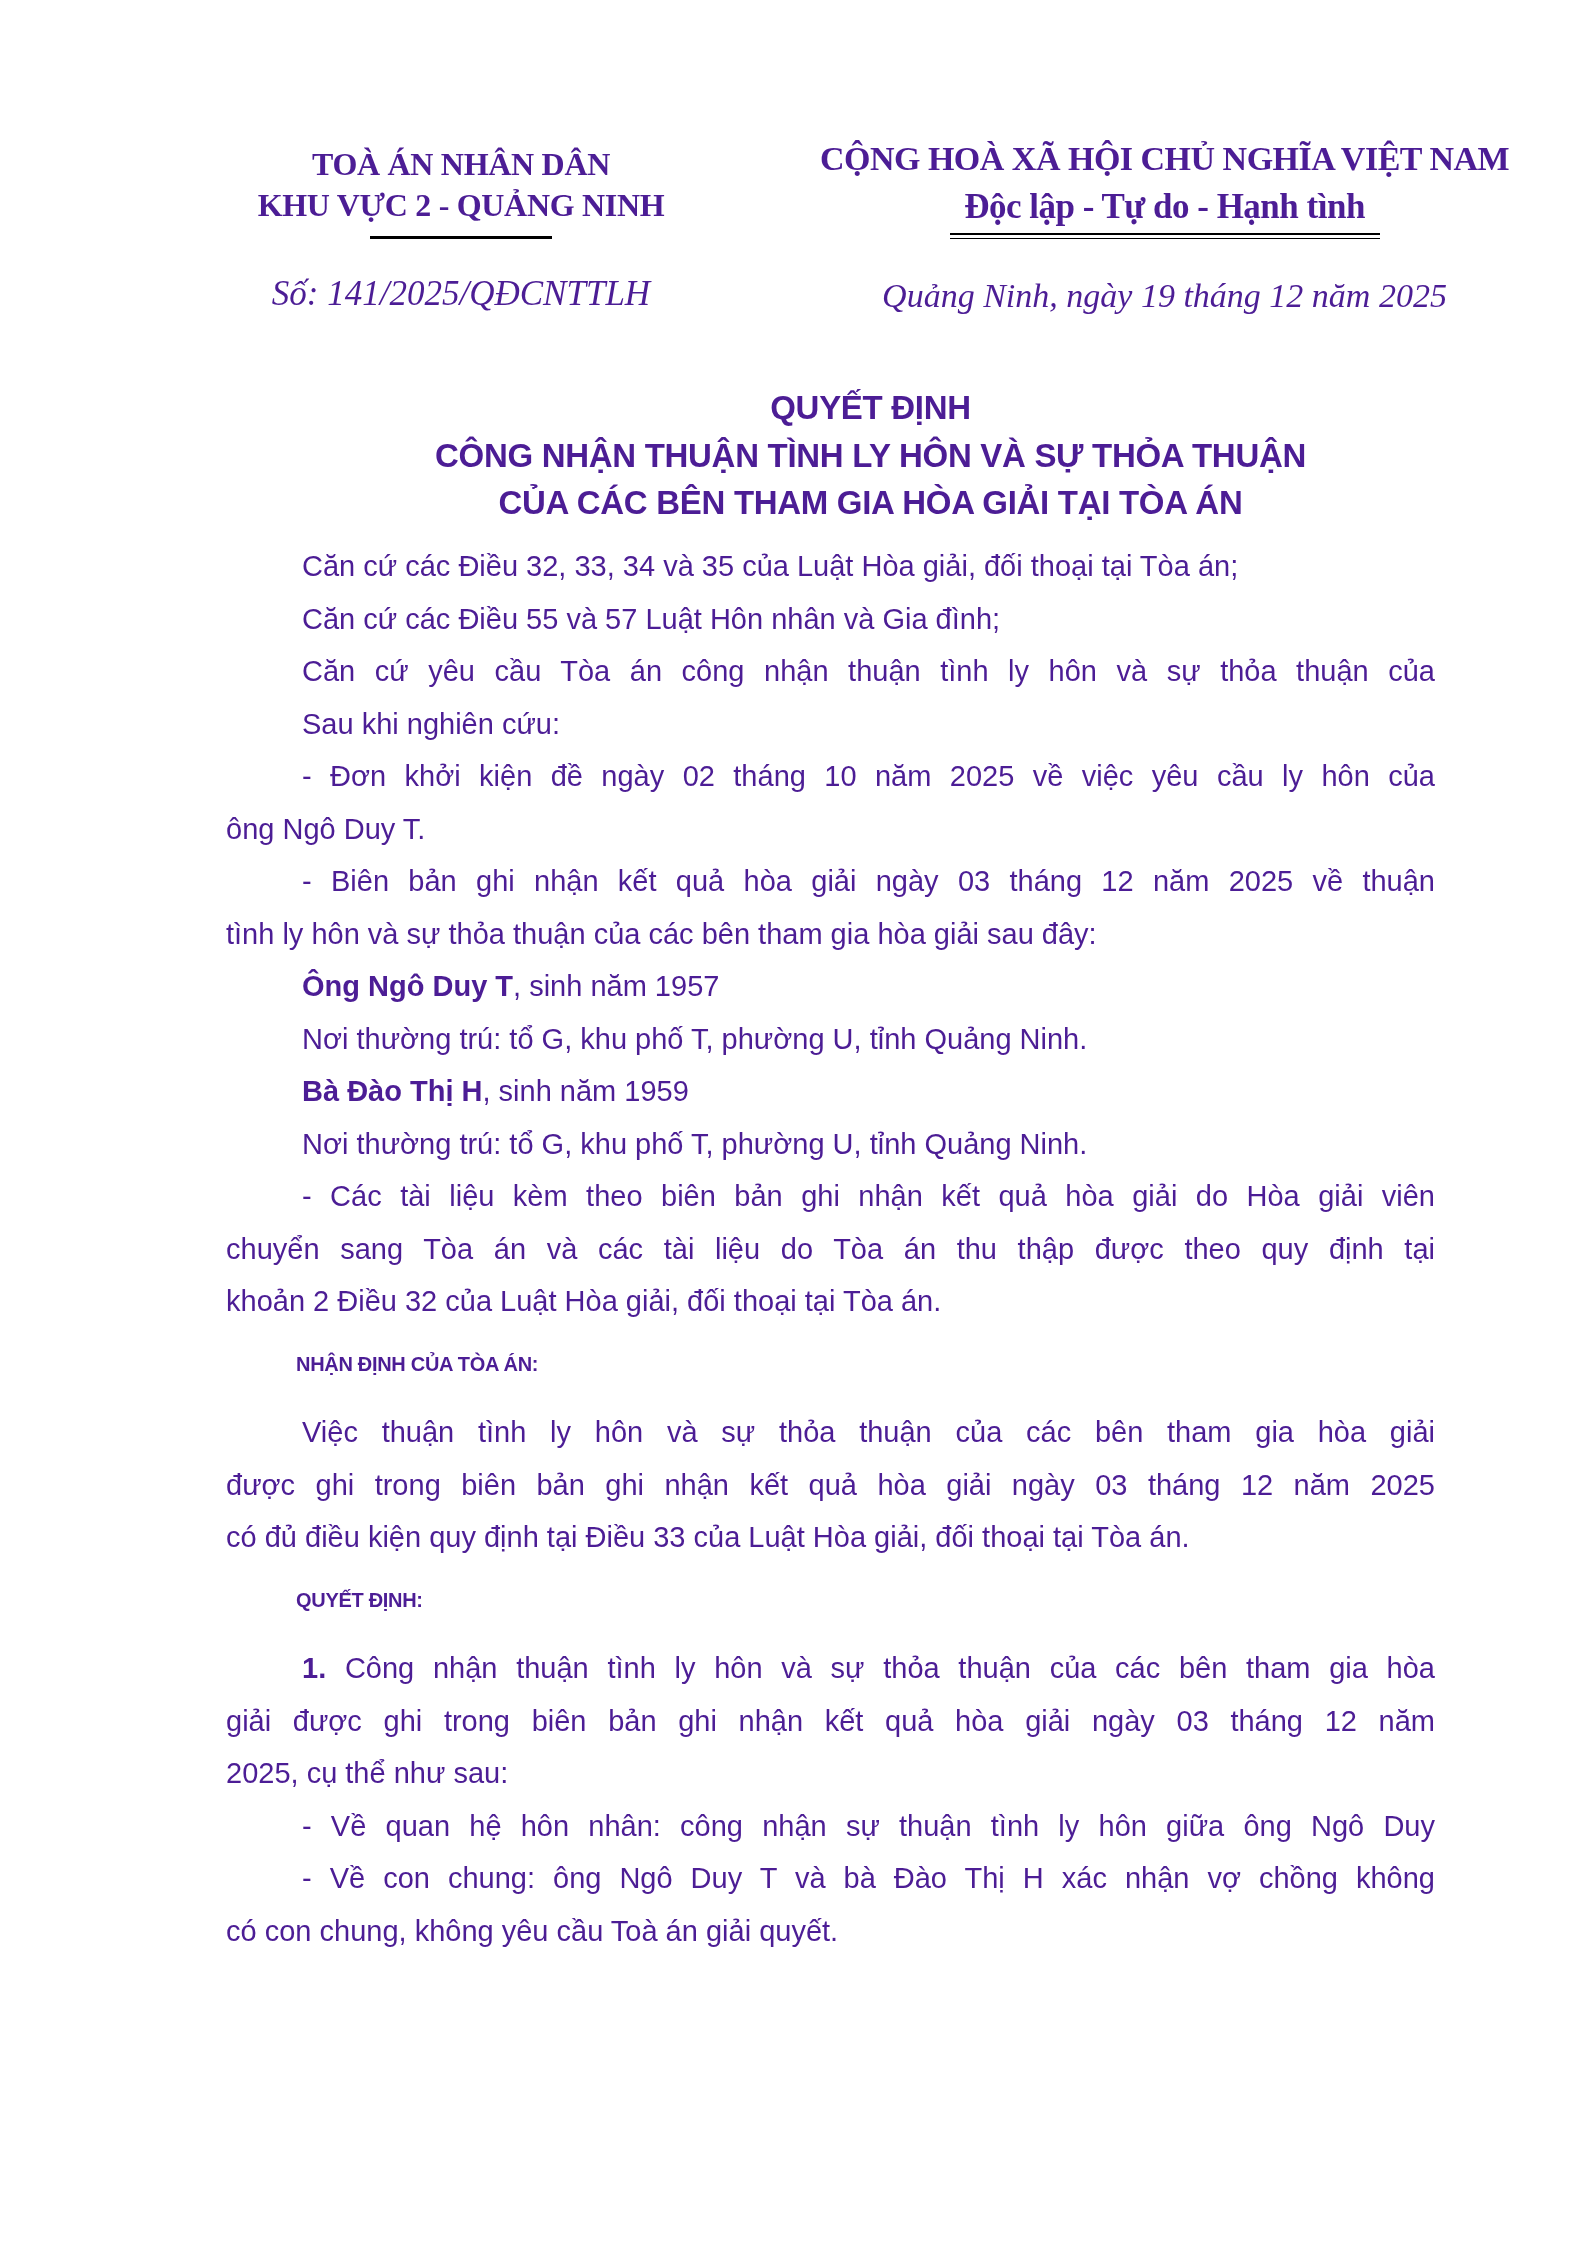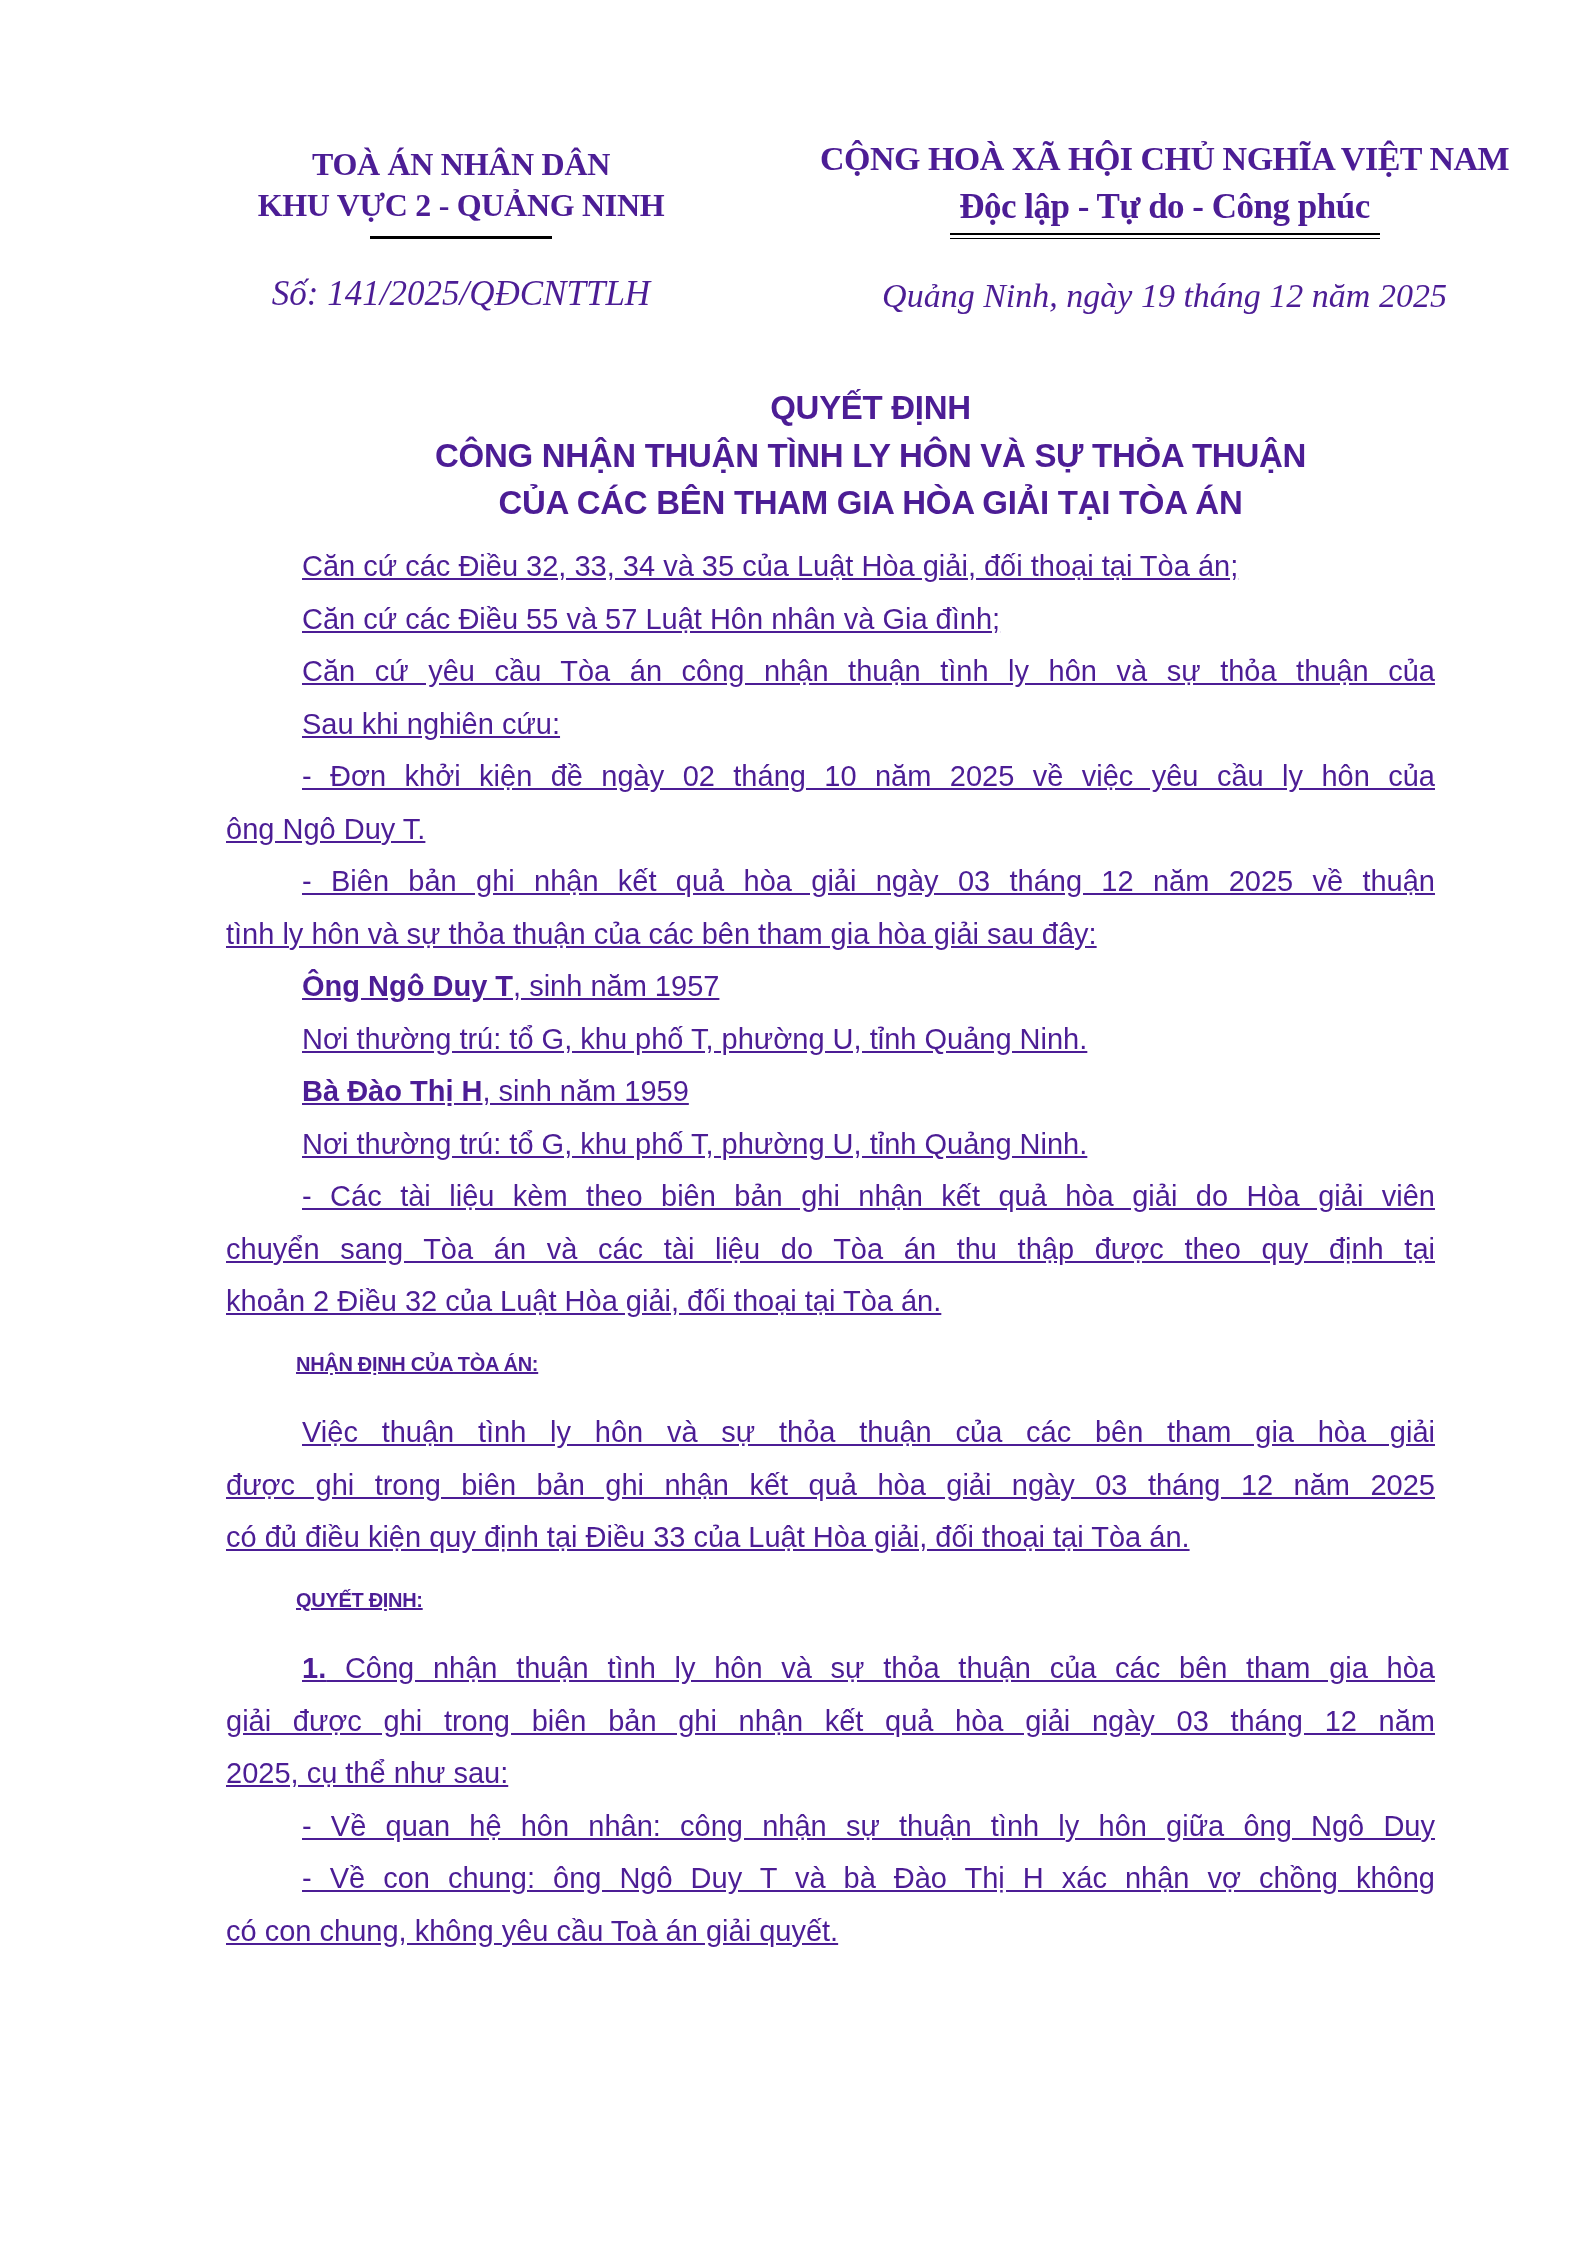--- a/index.html
+++ b/index.html
@@ -46,21 +46,20 @@
   
   .title{
     position:absolute;left:266px;top:384px;width:1209px;
     text-align:center;font-weight:bold;
   }
   .title-line{font-size:33px;line-height:47.5px;letter-spacing:-0.3px;}
   
   .doc-body{
     position:absolute;left:226px;top:540px;width:1209px;
     font-size:29px;
-    text-decoration:underline;
   }
   .para{margin:0;}
   .line{
     height:52.5px;line-height:52.5px;
     overflow:hidden;white-space:nowrap;
     text-align:left;
   }
   .line.first{padding-left:76px;}
   .line.fill{text-align:justify;text-align-last:justify;white-space:normal;}
   .heading{
@@ -79,21 +78,21 @@
   <div class="court">
     <div>TOÀ ÁN NHÂN DÂN</div>
     <div>KHU VỰC 2 - QUẢNG NINH</div>
     <div class="court-rule"></div>
   </div>
 
   <div class="doc-number">Số: 141/2025/QĐCNTTLH</div>
 
   <div class="national">
     <div class="national-l1">CỘNG HOÀ XÃ HỘI CHỦ NGHĨA VIỆT NAM</div>
-    <div class="national-l2">Độc lập - Tự do - Công phúc</div>
+    <div class="national-l2">Độc lập - Tự do - Hạnh tình</div>
     <div class="national-rule"></div>
   </div>
 
   <div class="dateline">Quảng Ninh, ngày 19 tháng 12 năm 2025</div>
 
   <div class="title">
     <div class="title-line">QUYẾT ĐỊNH</div>
     <div class="title-line">CÔNG NHẬN THUẬN TÌNH LY HÔN VÀ SỰ THỎA THUẬN</div>
     <div class="title-line">CỦA CÁC BÊN THAM GIA HÒA GIẢI TẠI TÒA ÁN</div>
   </div>

